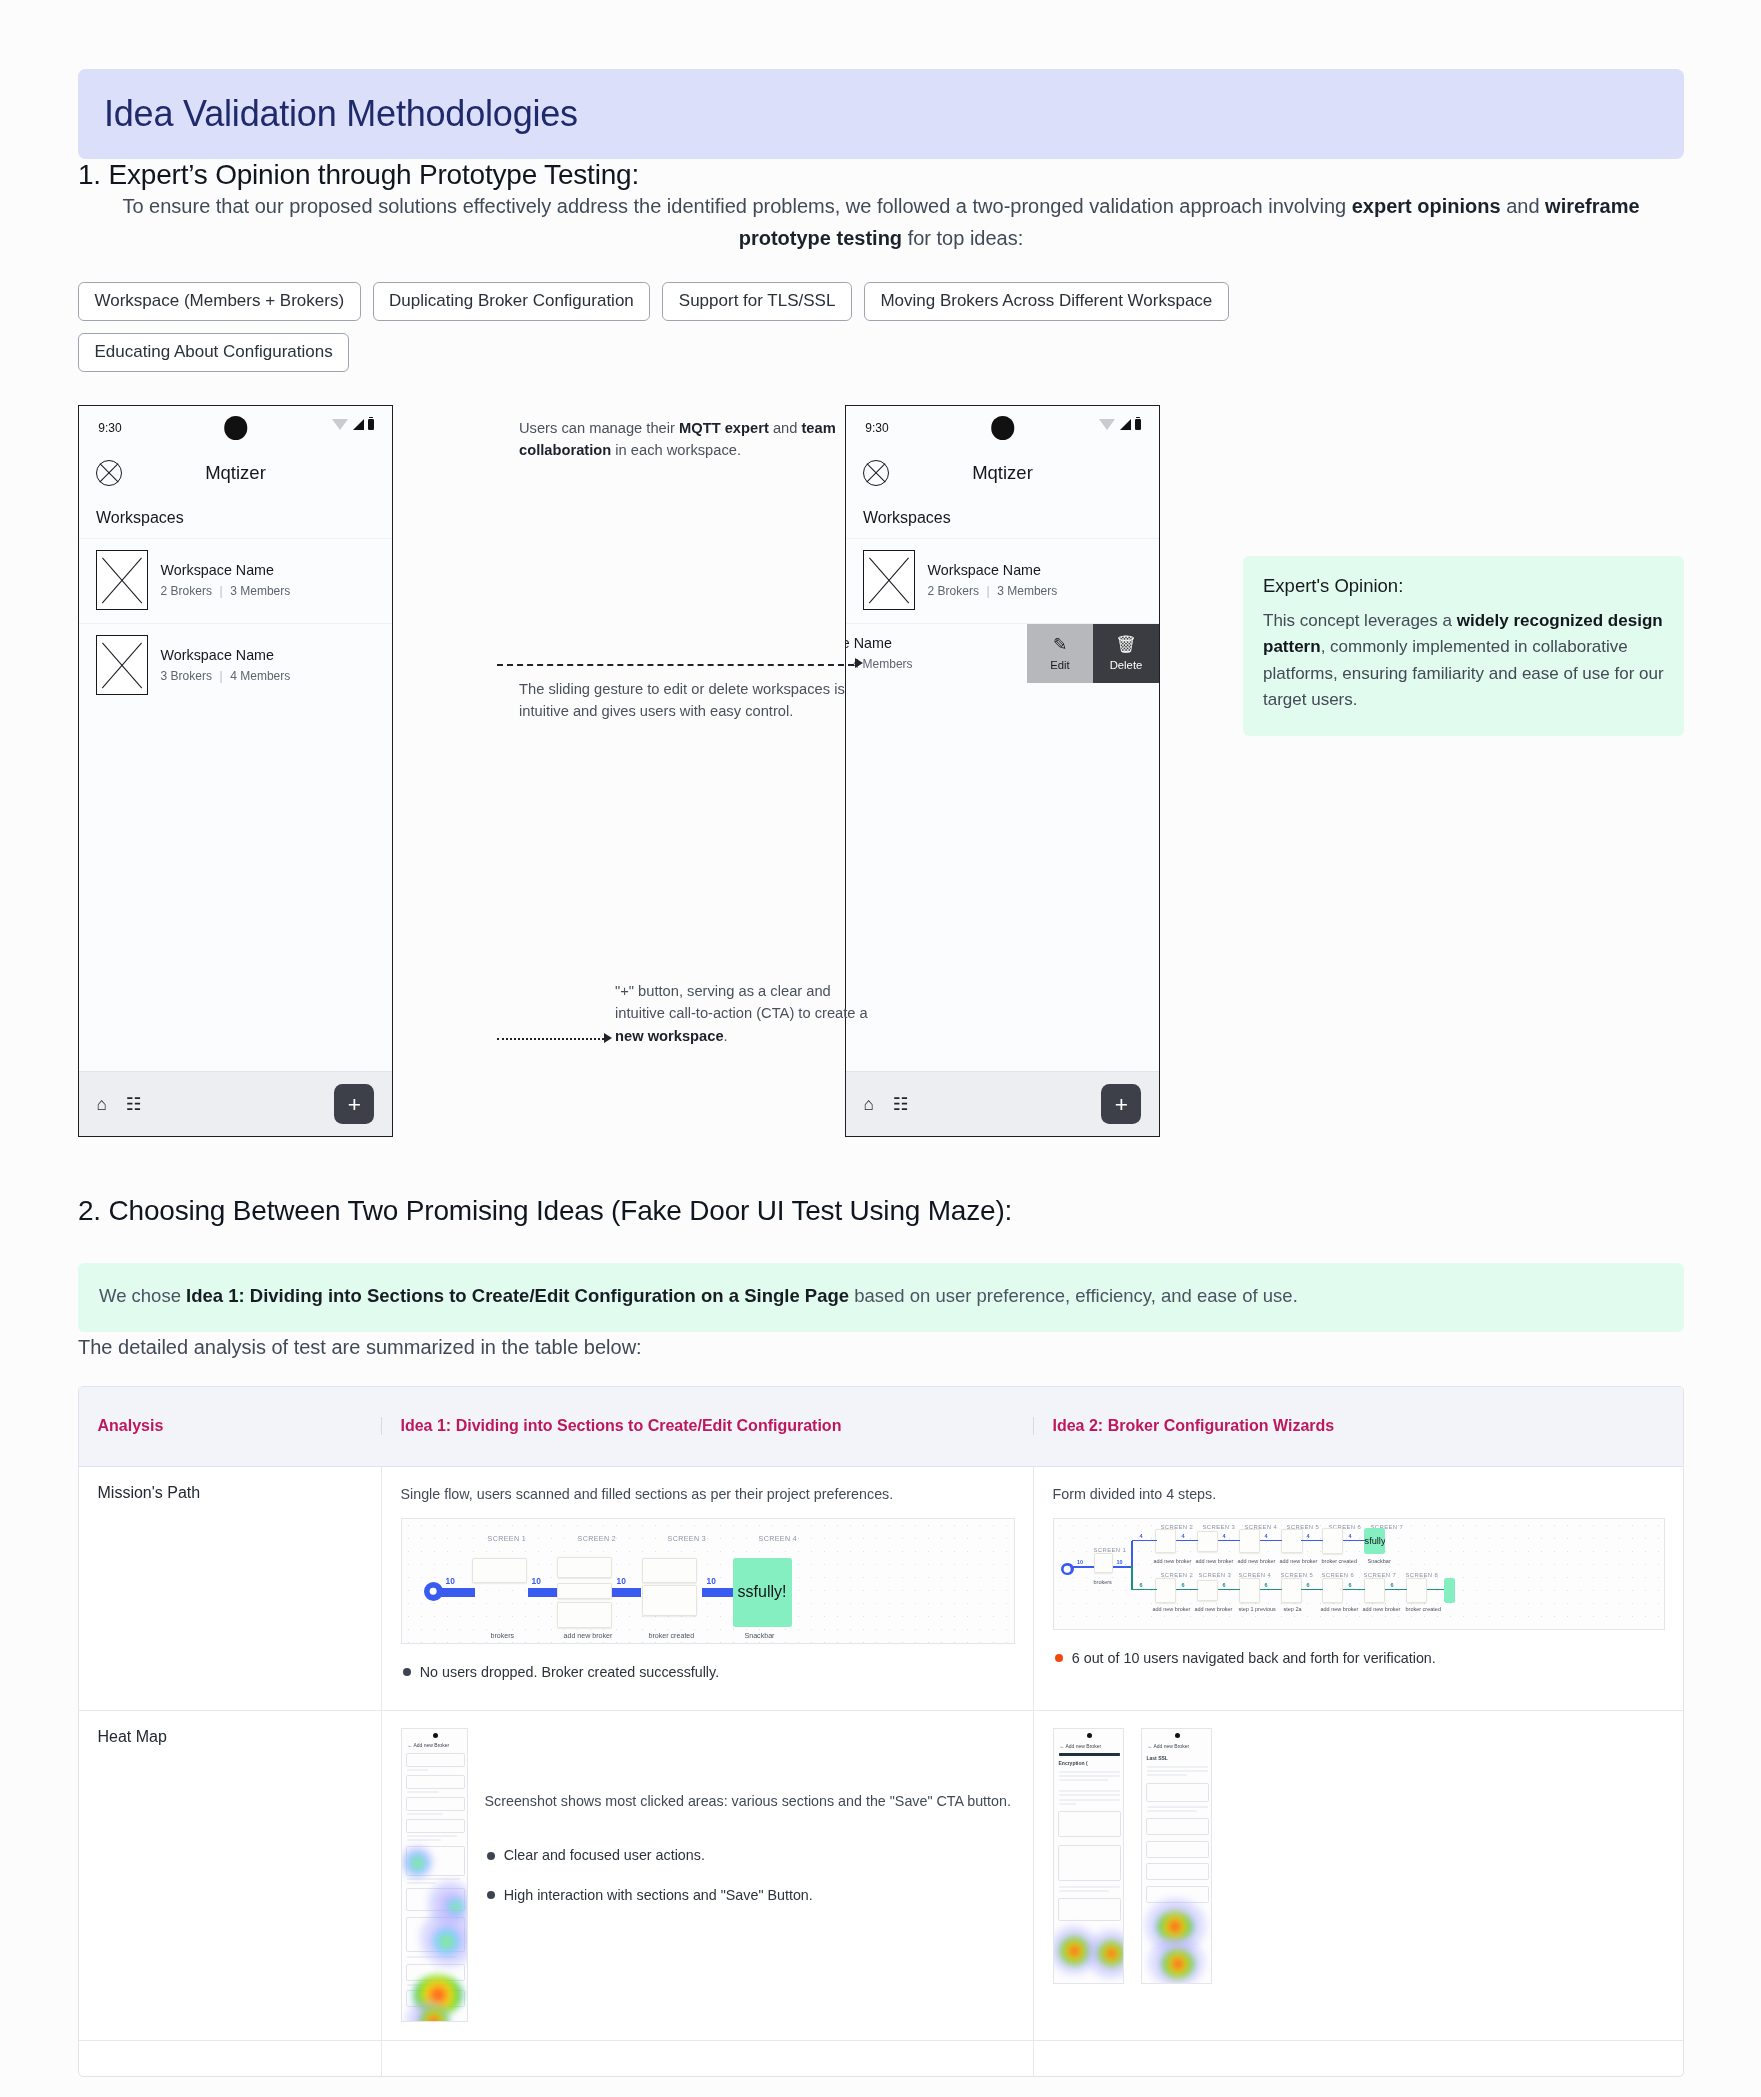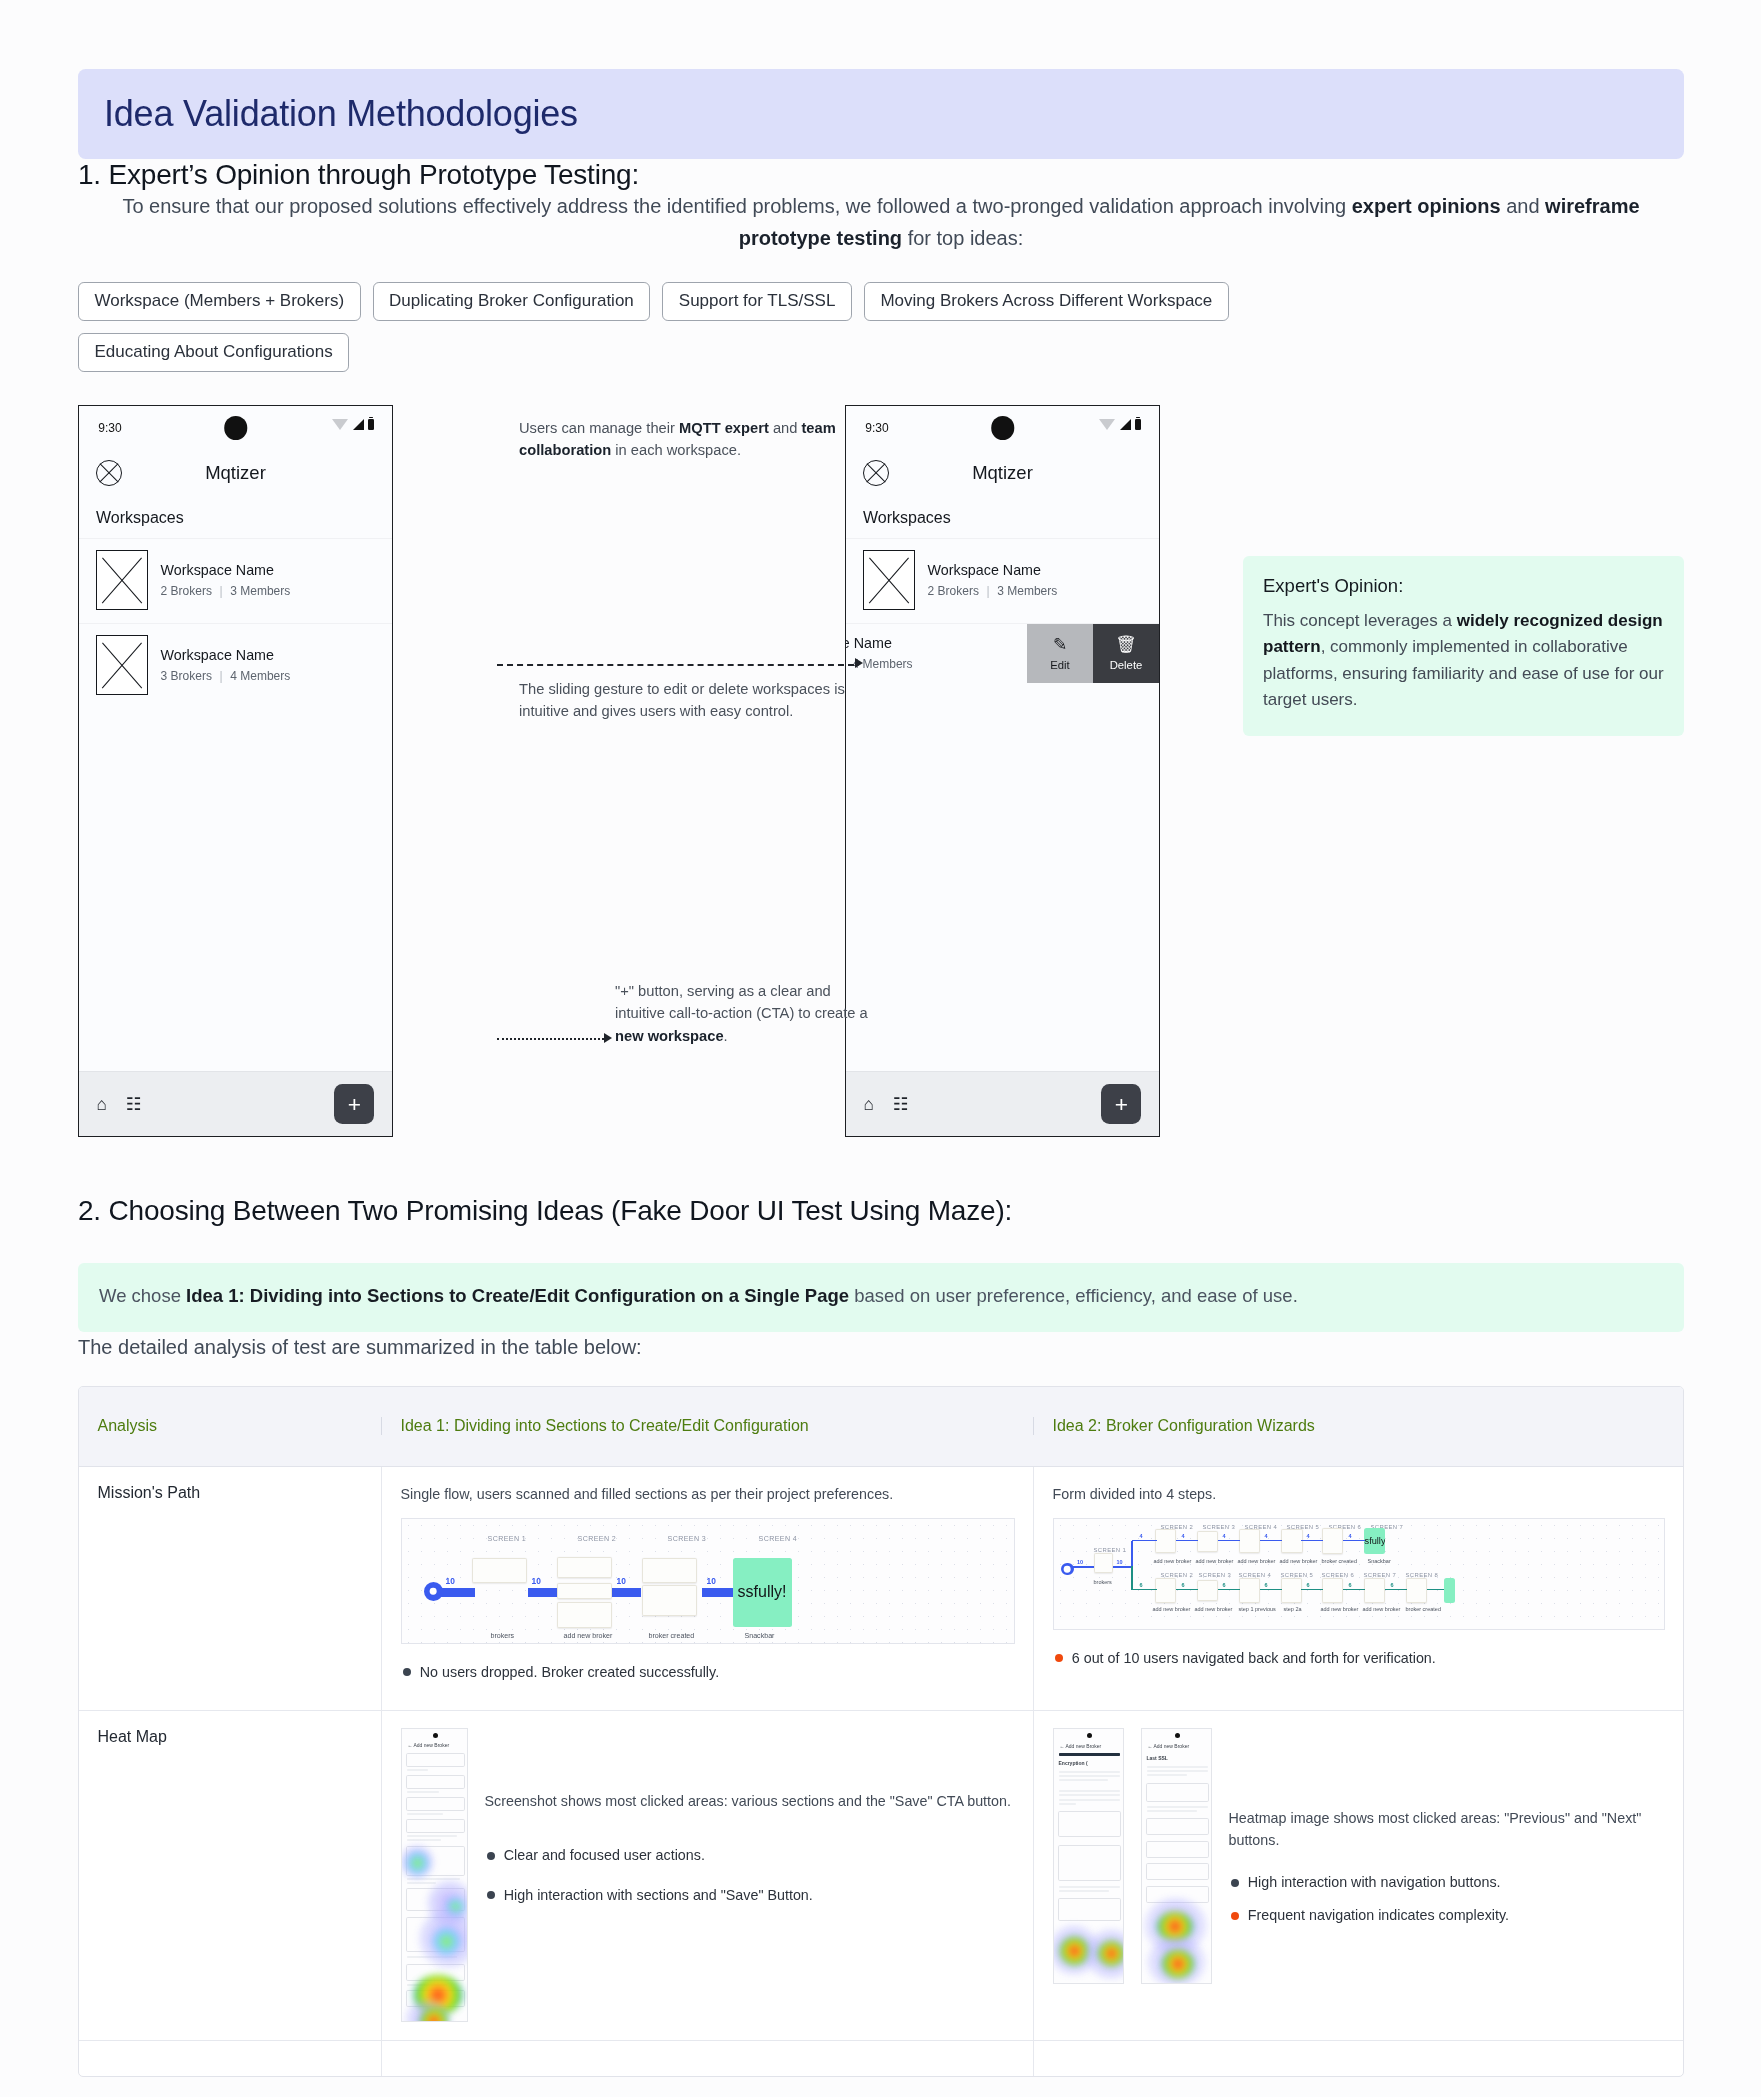--- a/index.html
+++ b/index.html
@@ -243,21 +243,21 @@
     min-height: 80px; align-items: center;
   }
   .tbl-row {
     display: flex; border-bottom: 0.8px solid #e6e8ee;
   }
   .tbl-row:last-child { border-bottom: none; }
   .c0 { width: 302px; flex: 0 0 302px; padding: 17.6px 18.5px; }
   .c1 { width: 652px; flex: 0 0 652px; padding: 17.6px 18.5px; border-left: 0.8px solid #e6e8ee; }
   .c2 { flex: 1 1 auto; padding: 17.6px 18.5px; border-left: 0.8px solid #e6e8ee; }
   .tbl-head .c0, .tbl-head .c1, .tbl-head .c2 { padding-top: 0; padding-bottom: 0; border-color: #d7dae4; }
-  .hcell { font-size: 16px; color: #4d7c0f; font-weight: 400; }
+  .hcell { font-size: 16px; color: #be185d; font-weight: 700; }
   .rowlabel { font-size: 16px; color: #222831; }
   .celltext { font-size: 14.3px; line-height: 1.5; color: #424a56; }
 
   .bullets { list-style: none; margin-top: 18px; }
   .bullets li {
     position: relative; padding-left: 19.3px; margin-bottom: 9.2px;
     font-size: 14.3px; line-height: 1.5; color: #2c323b;
   }
   .bullets li:before {
     content: ""; position: absolute; left: 2.5px; top: 6.7px;
@@ -701,27 +701,20 @@
             <div class="hm-line" style="left:5px;top:81px;width:50px;height:1.7px;"></div>
             <div class="hm-field" style="left:4.2px;top:89px;width:63px;height:17px;"></div>
             <div class="hm-field" style="left:4.2px;top:112px;width:63px;height:17px;"></div>
             <div class="hm-field" style="left:4.2px;top:134px;width:63px;height:17px;"></div>
             <div class="hm-field" style="left:4.2px;top:157px;width:63px;height:17px;"></div>
             <div class="hm-blob b3" style="left:2.5px;top:169px;width:63px;height:55px;"></div>
             <div class="hm-blob b1" style="left:15px;top:183px;width:36px;height:29px;"></div>
             <div class="hm-blob b3" style="left:5.9px;top:208px;width:59px;height:50px;"></div>
             <div class="hm-blob b1" style="left:20px;top:221px;width:32px;height:28px;"></div>
           </div>
-          <div style="flex:1 1 auto;padding-top:80px;">
-            <div class="celltext">Heatmap image shows most clicked areas: "Previous" and "Next" buttons.</div>
-            <ul class="bullets" style="margin-top:21px">
-              <li style="--dot:#3b4450">High interaction with navigation buttons.</li>
-              <li style="--dot:#f0490d;margin-top:11.7px">Frequent navigation indicates complexity.</li>
-            </ul>
-          </div>
         </div>
       </div>
     </div>
 
     <div class="tbl-row">
       <div class="c0"></div>
 
       <div class="c1">
         
         

